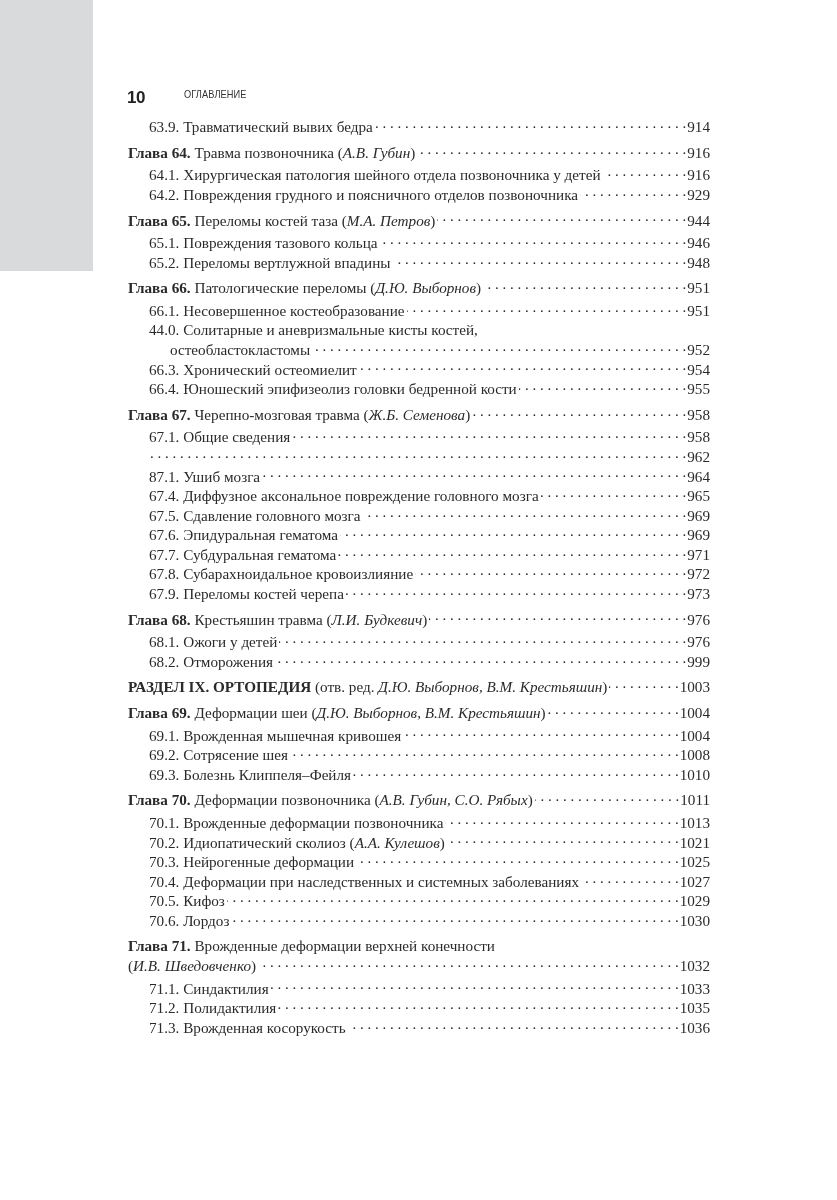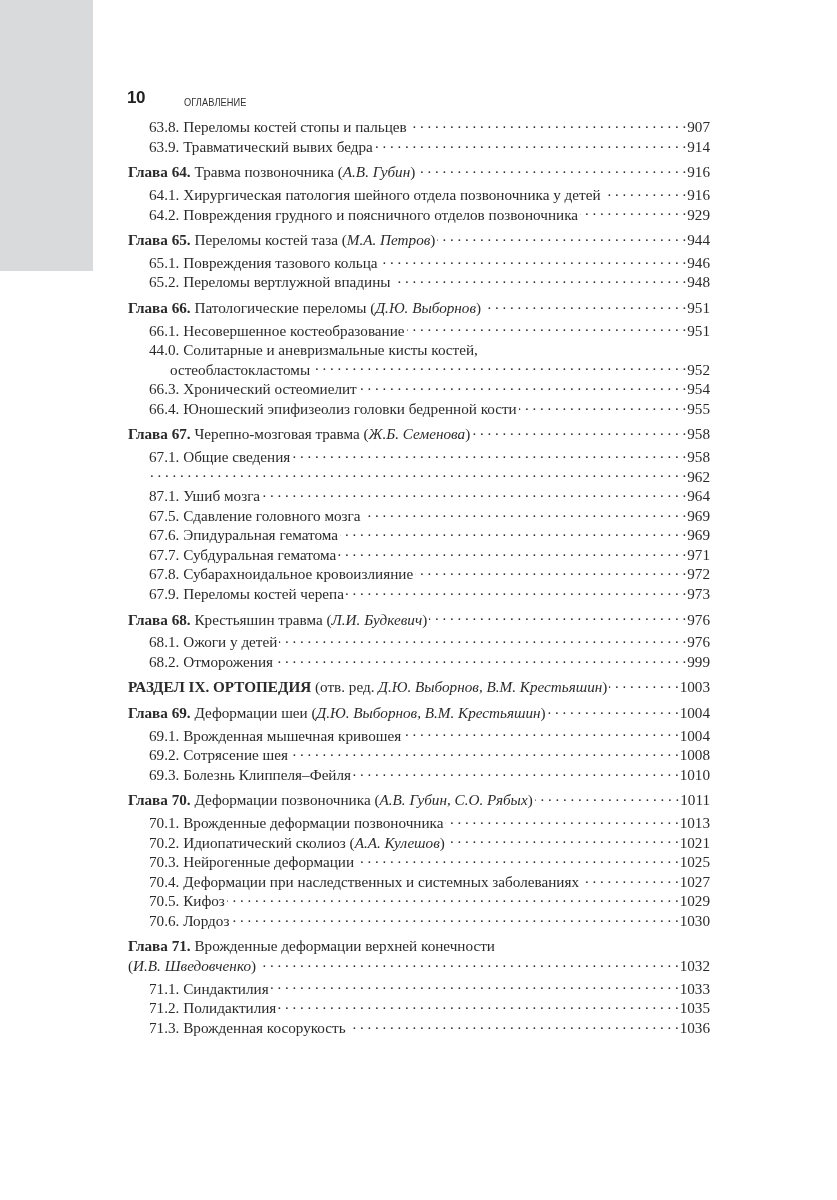--- a/index.html
+++ b/index.html
@@ -5,21 +5,21 @@
     html, body { margin: 0; padding: 0; }
     body {
       width: 837px; height: 1200px; background: #ffffff; position: relative; overflow: hidden;
       font-family: "Liberation Serif", "DejaVu Serif", serif; color: #2a2a2a;
     }
     .gray-tab {
       position: absolute; left: 0; top: 0; width: 93px; height: 271px; background: #d9dadb;
     }
     .header {
       position: absolute; left: 127px; top: 88px; height: 20px;
-      display: flex; align-items: flex-end;
+      display: flex; align-items: flex-start;
     }
     .page-num {
       font-family: "Liberation Sans", "DejaVu Sans", sans-serif; font-weight: bold;
       font-size: 17px; color: #222; width: 57px; letter-spacing: -0.5px;
     }
     .running-title {
       font-family: "Liberation Sans", "DejaVu Sans", sans-serif; font-size: 10.5px;
       color: #333; letter-spacing: 0.1px; transform: scaleX(0.88); transform-origin: left;
     }
     .toc {
@@ -49,25 +49,20 @@
 
 <div class="gray-tab"></div>
 
 <div class="header">
   <span class="page-num">10</span>
   <span class="running-title">ОГЛАВЛЕНИЕ</span>
 </div>
 
 <div class="toc" id="toc">
     <div class="row sub">
-      <span class="t"><span>63.8.</span> <span>Переломы костей стопы и пальцев</span></span>
-      <span class="dots"></span>
-      <span class="p">907</span>
-    </div>
-    <div class="row sub">
       <span class="t"><span>63.9.</span> <span>Травматический вывих бедра</span></span>
       <span class="dots"></span>
       <span class="p">914</span>
     </div>
     <div class="gap" style="height: 6px;"></div>
     <div class="row">
       <span class="t"><b>Глава 64.</b> <span>Травма позвоночника</span> (<i>А.В. Губин</i>)</span>
       <span class="dots"></span>
       <span class="p">916</span>
     </div>
@@ -144,20 +139,25 @@
     <div class="row sub">
       <span class="dots"></span>
       <span class="p">962</span>
     </div>
     <div class="row sub">
       <span class="t"><span>87.1.</span> <span>Ушиб мозга</span></span>
       <span class="dots"></span>
       <span class="p">964</span>
     </div>
     <div class="row sub">
+      <span class="t"><span>67.4.</span> <span>Диффузное аксональное повреждение головного мозга</span></span>
+      <span class="dots"></span>
+      <span class="p">965</span>
+    </div>
+    <div class="row sub">
       <span class="t"><span>67.5.</span> <span>Сдавление головного мозга</span></span>
       <span class="dots"></span>
       <span class="p">969</span>
     </div>
     <div class="row sub">
       <span class="t"><span>67.6.</span> <span>Эпидуральная гематома</span></span>
       <span class="dots"></span>
       <span class="p">969</span>
     </div>
     <div class="row sub">

